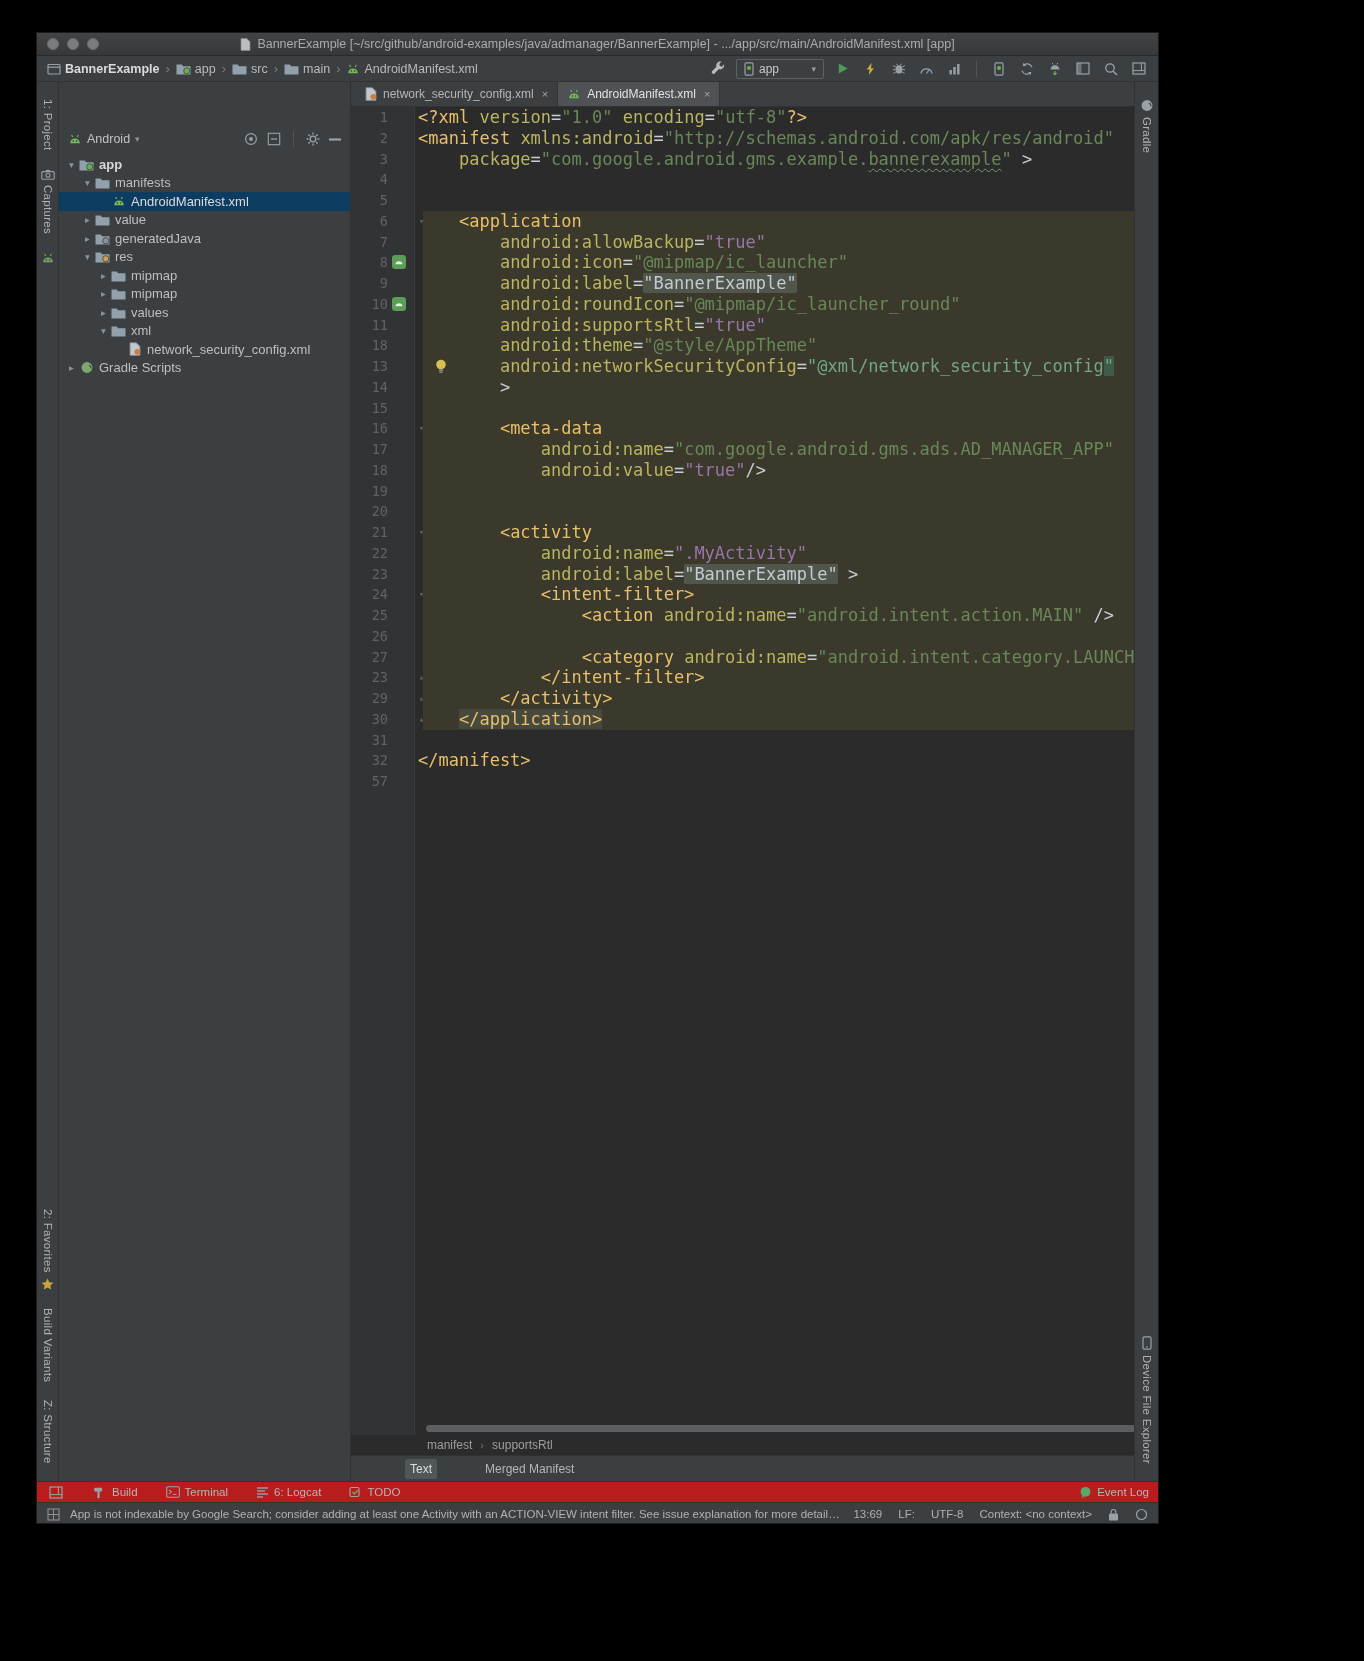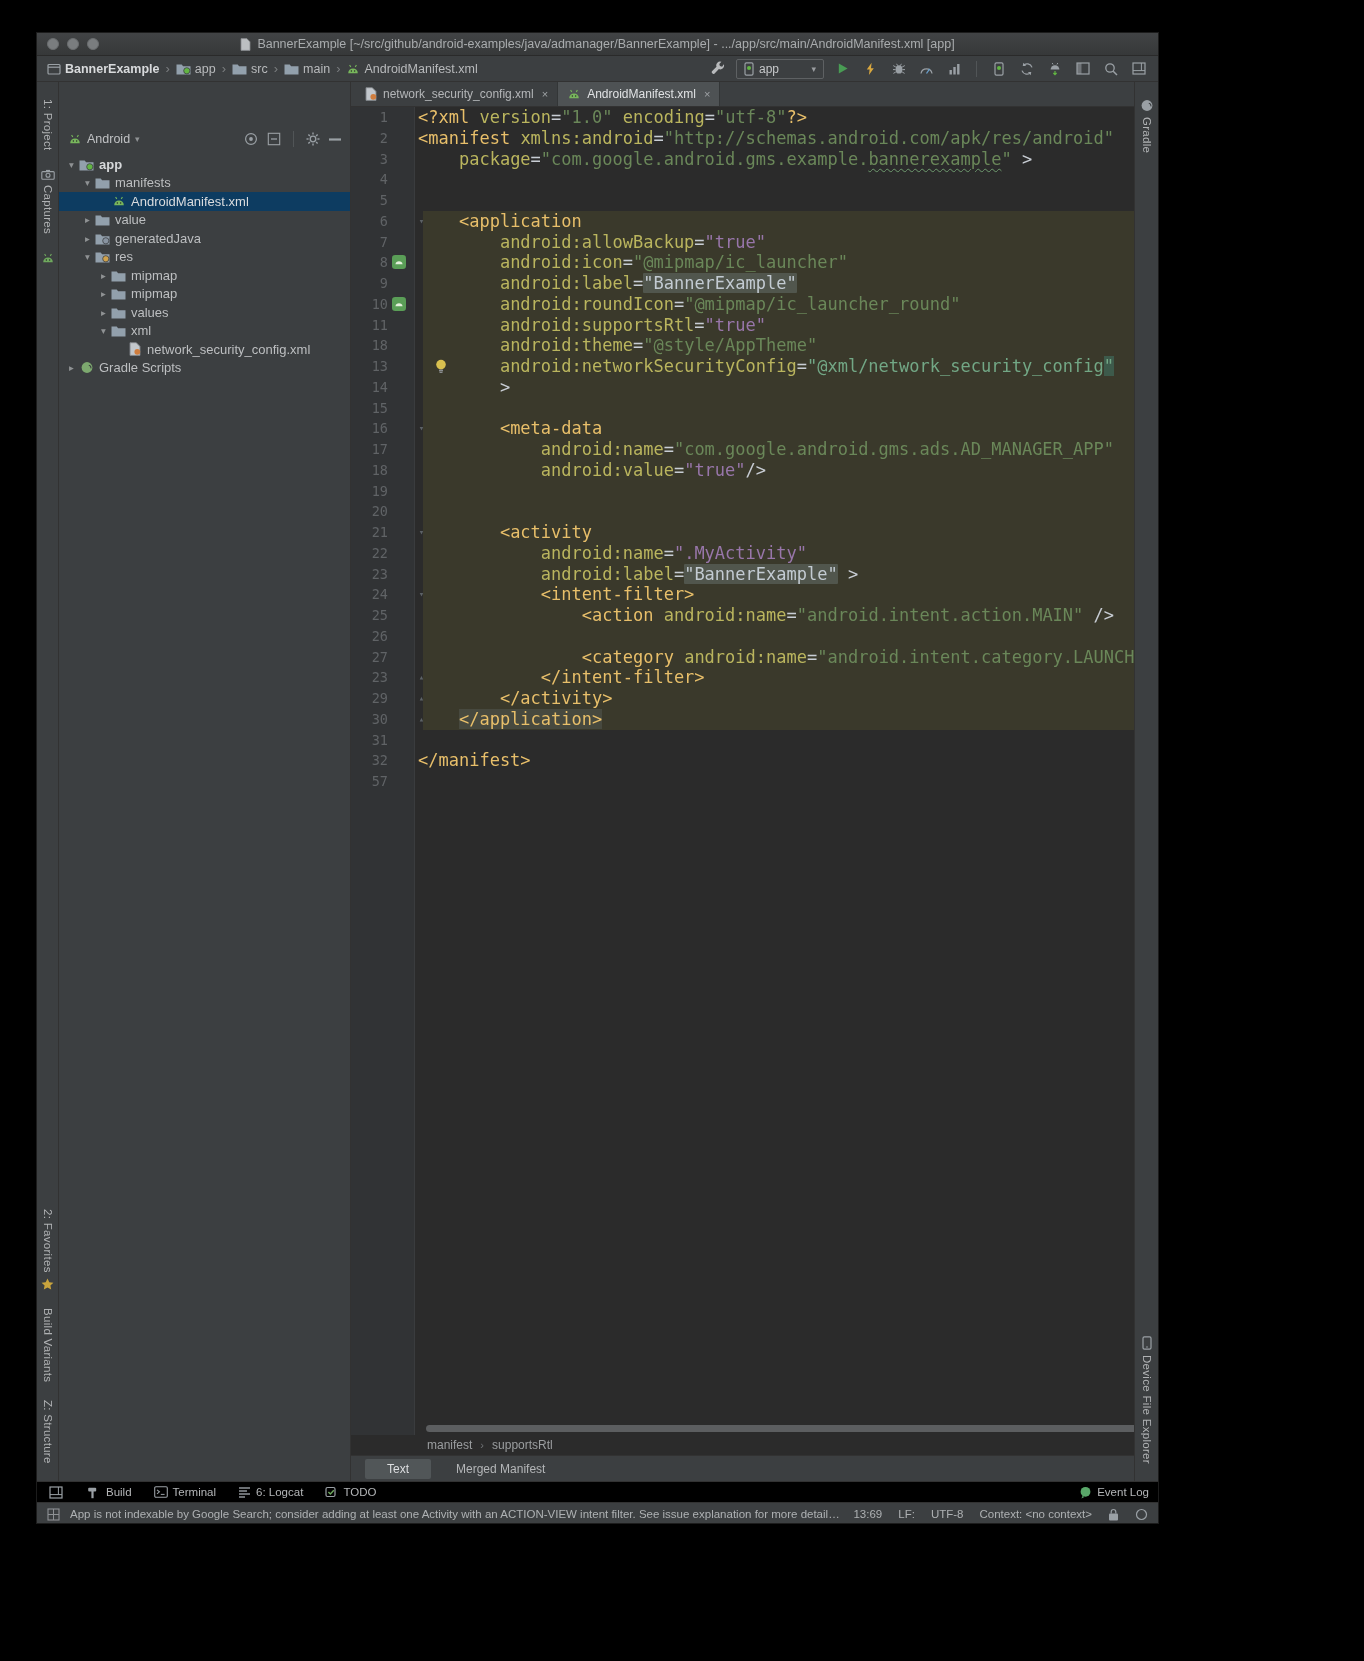--- a/index.html
+++ b/index.html
@@ -69,24 +69,24 @@
 .fold{position:absolute;left:0;width:13px;text-align:center;color:#5d6266;font-size:9px;line-height:15px;}
 .bulbpos{position:absolute;left:20px;width:13px;height:16px;}
 .stripe{position:absolute;right:0;top:0;bottom:0;width:14px;background:var(--editor_bg,#2b2b2b);}
 .smark{position:absolute;left:2px;width:9px;}
 .smark.orange{background:var(--stripe_orange,#c9983f);}
 .smark.yellow{top:5px;height:4px;background:#b8a940;}
 .hscroll{position:absolute;left:75px;bottom:3px;width:786px;height:7px;background:#5c5e60;border-radius:4px;}
 .ebread{position:absolute;left:0;right:0;top:1353px;height:20px;background:var(--editor_bg,#2b2b2b);display:flex;align-items:center;padding-left:76px;gap:8px;font-size:12px;color:#9b9ea0;}
 .ebread .sep{color:#707376;font-size:11px;}
 .ebtabs{position:absolute;left:0;right:0;top:1373px;height:26px;background:#3c3f41;border-top:1px solid #323232;display:flex;align-items:center;padding-left:14px;gap:3px;font-size:12px;}
-.ebtab{height:20px;padding:0 22px;display:inline-flex;align-items:center;color:#b4b6b8;border-radius:2px;}
+.ebtab{height:20px;padding:0 5px;display:inline-flex;align-items:center;color:#b4b6b8;border-radius:2px;margin-left:40px;}
 .ebtab.active{background:#515658;color:#dcdee0;}
 
-.bottombar{position:absolute;left:0;right:0;top:1448px;height:21px;background:#000000;border-top:1px solid #323232;display:flex;align-items:center;padding:0 9px;font-size:11.5px;color:#b4b6b8;gap:22px;}
+.bottombar{position:absolute;left:0;right:0;top:1448px;height:21px;background:#b91c1c;border-top:1px solid #323232;display:flex;align-items:center;padding:0 9px;font-size:11.5px;color:#b4b6b8;gap:28px;}
 .bb-item{display:inline-flex;align-items:center;gap:5px;}
 .bb-right{margin-left:auto;display:inline-flex;align-items:center;gap:6px;}
 .statusbar{position:absolute;left:0;right:0;top:1469px;height:23px;background:#3c3f41;border-top:1px solid #323232;display:flex;align-items:center;padding:0 10px;font-size:11.5px;color:#aeb1b3;gap:10px;}
 .sb-msg{white-space:nowrap;overflow:hidden;text-overflow:ellipsis;flex:1;min-width:0;}
 .sb-right{display:inline-flex;align-items:center;gap:16px;flex:none;margin-left:auto;}
 </style>
 </head>
 <body>
 
 <div class="window">

